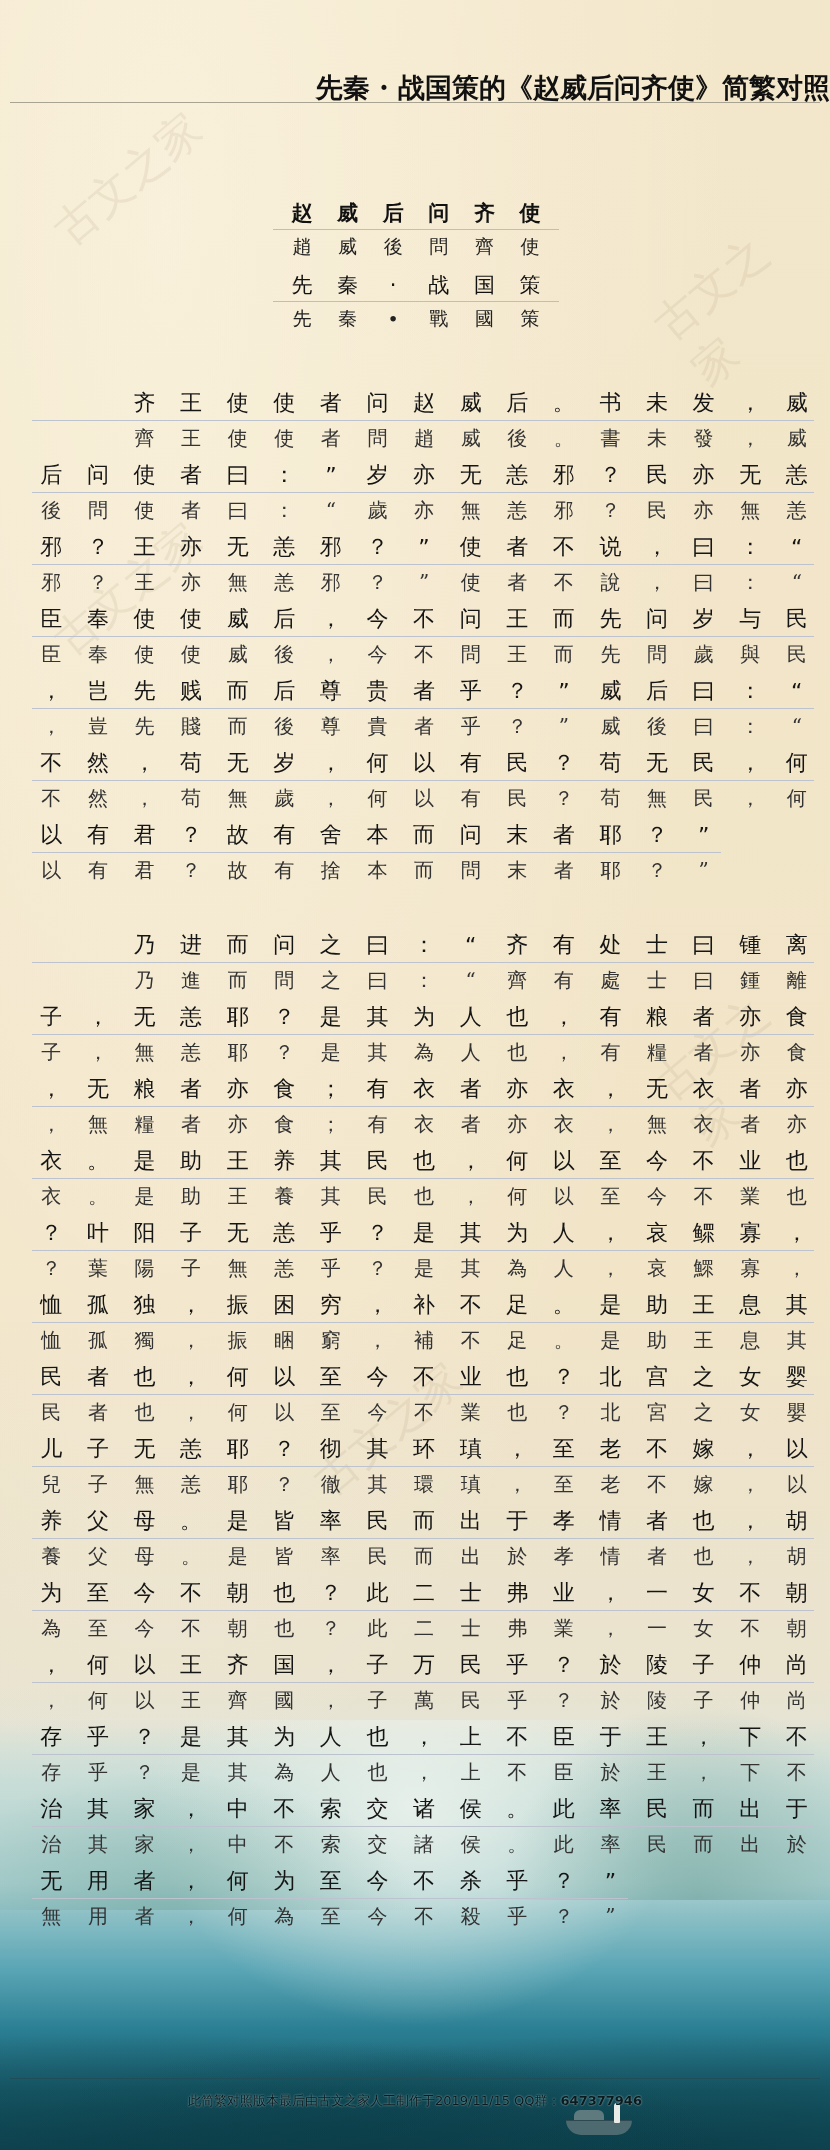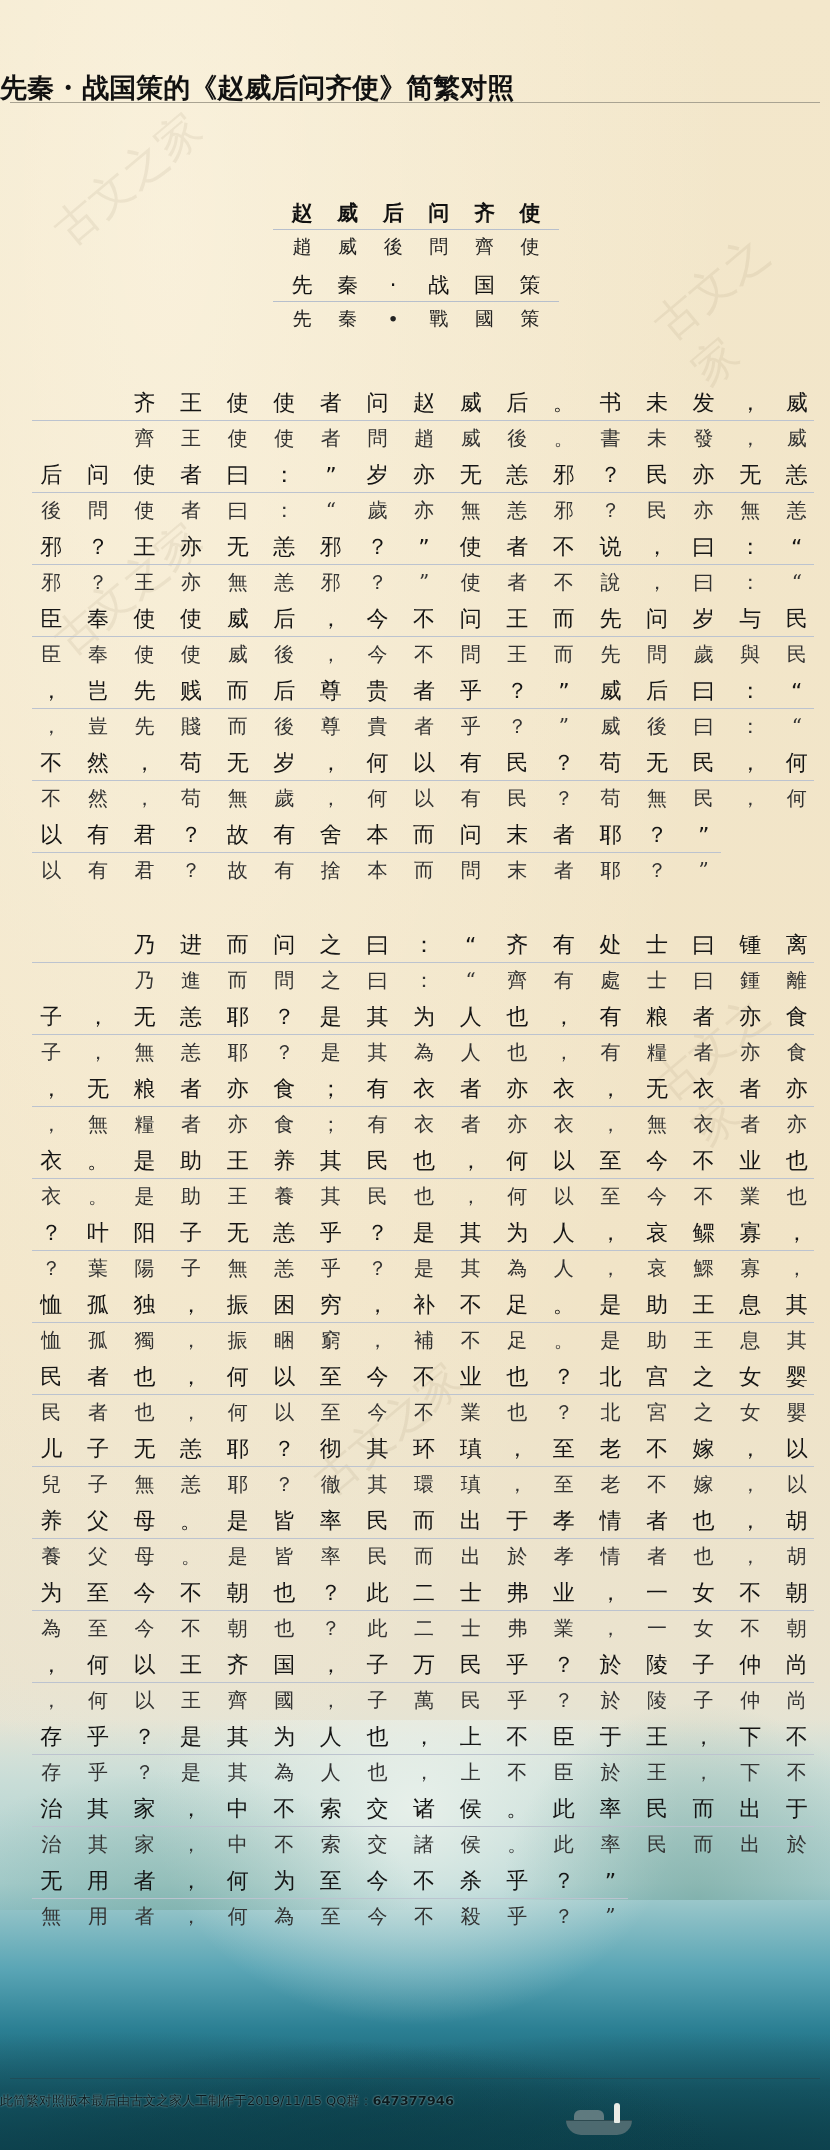--- a/index.html
+++ b/index.html
@@ -30,21 +30,21 @@
       radial-gradient(ellipse at 45% 100%, rgba(10,60,70,0.6), rgba(10,60,70,0) 55%),
       radial-gradient(ellipse at 85% 100%, rgba(10,60,70,0.7), rgba(10,60,70,0) 60%); }
   .boat { position:absolute; left:566px; top:2120px; width:66px; height:14px;
     background:#4d6a70; border-radius:0 0 30px 30px; border-top:1px solid #2e4a50; }
   .boat-cabin { position:absolute; left:574px; top:2110px; width:30px; height:12px;
     background:#5f7a7f; border-radius:6px 6px 0 0; }
   .boat-figure { position:absolute; left:614px; top:2103px; width:6px; height:20px;
     background:#e9ece6; border-radius:3px 3px 1px 1px; }
 
   .title {
-    position:absolute; top:52px; left:0; width:830px; text-align:left;
+    position:absolute; top:52px; left:0; width:830px; text-align:right;
     font-family:"DejaVu Serif", serif; font-weight:bold; font-size:27px;
     color:#111; letter-spacing:0px;
   }
   .title-rule { position:absolute; left:10px; right:10px; top:102px; height:1px; background:#a9a392; }
 
   .watermark { position:absolute; font-family:"DejaVu Serif", serif; font-size:44px;
     color:rgba(120,100,70,0.09); transform:rotate(-40deg); pointer-events:none; }
 
   .heading-block { position:absolute; left:287px; width:258px; }
   .hrow { display:flex; justify-content:space-between; height:33px; align-items:center; }
@@ -56,21 +56,21 @@
   .text-area { position:absolute; left:28px; top:386px; width:764px; }
   .line { position:relative; height:72px; }
   .line.gap { height:110px; }
   .srow, .trow { display:flex; height:34px; align-items:center; }
   .srow span, .trow span { width:46.6px; text-align:center; flex:0 0 46.6px; }
   .srow span { font-size:22px; color:#151515; font-family:"DejaVu Sans", sans-serif; }
   .trow span { font-size:20px; color:#333; font-family:"DejaVu Serif", serif; }
   .rule { height:1px; background:#bcc3cf; margin-left:4px; }
 
   .footer-rule { position:absolute; left:10px; right:10px; top:2078px; height:1px; background:#1f4d58; }
-  .footer { position:absolute; top:2092px; left:0; width:830px; text-align:left;
+  .footer { position:absolute; top:2092px; left:0; width:830px; text-align:center;
     font-size:13px; color:#0b1a1e; text-shadow:0 0 2px rgba(220,240,240,0.7); }
   .footer b { font-weight:bold; }
 </style>
 </head>
 <body>
 
 <div class="paper"></div>
 <div class="landscape"></div>
 <div class="hill1"></div>
 <div class="hill2"></div>

